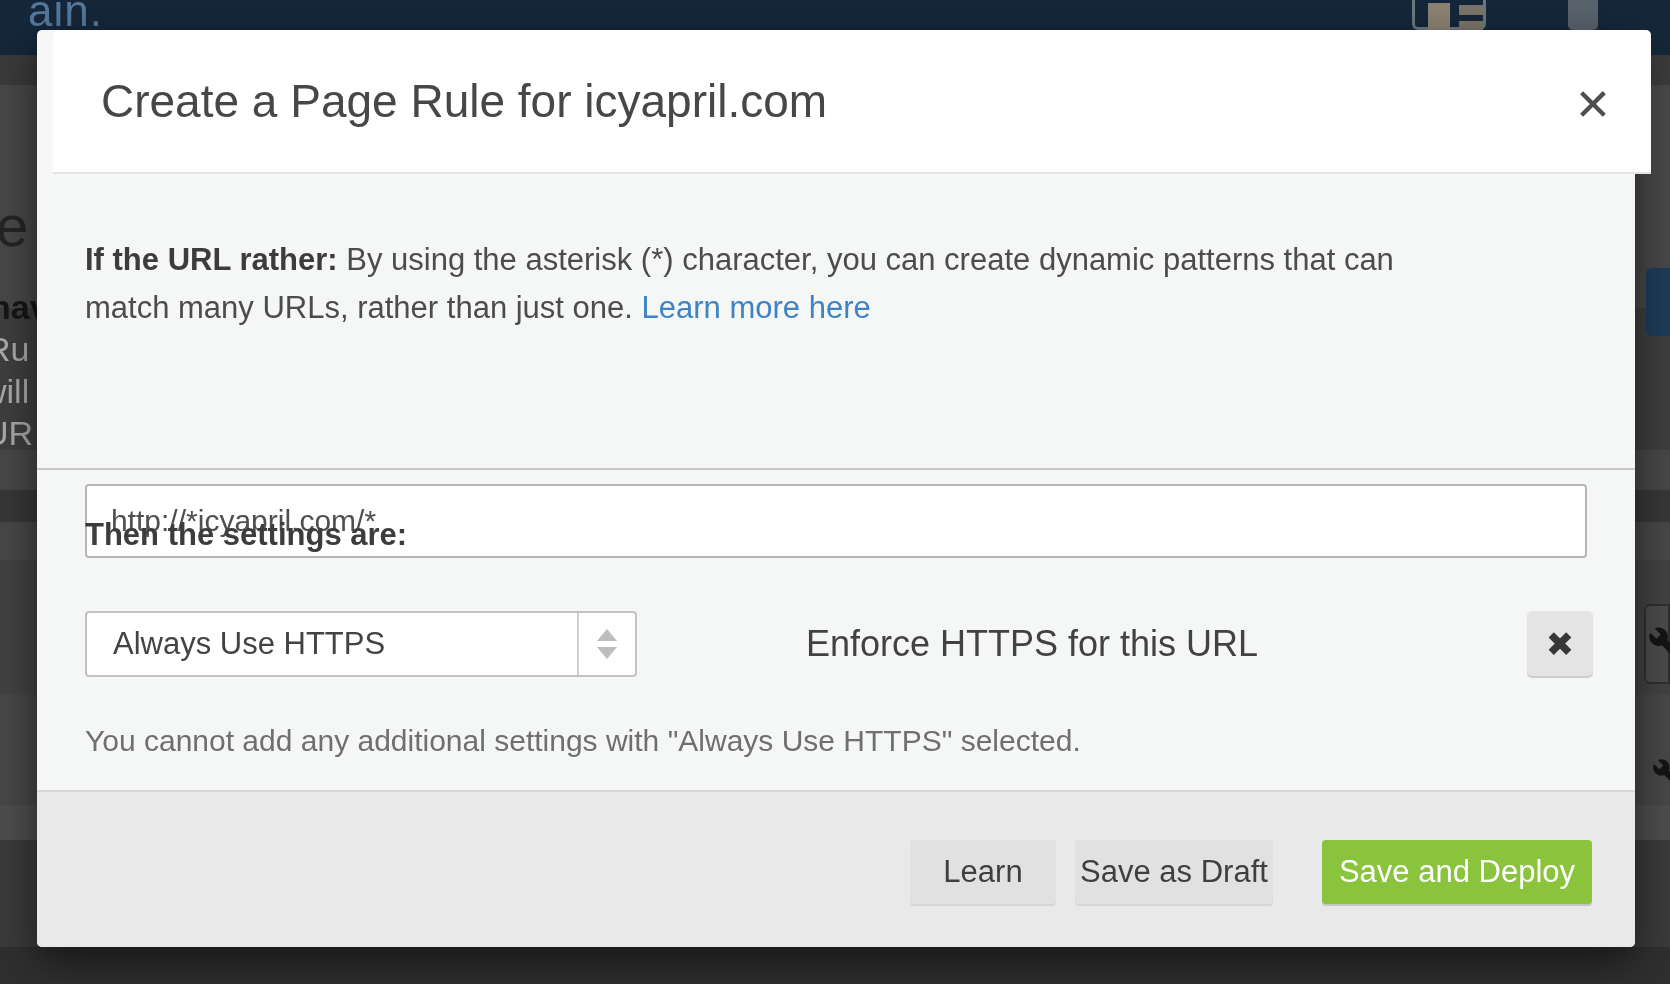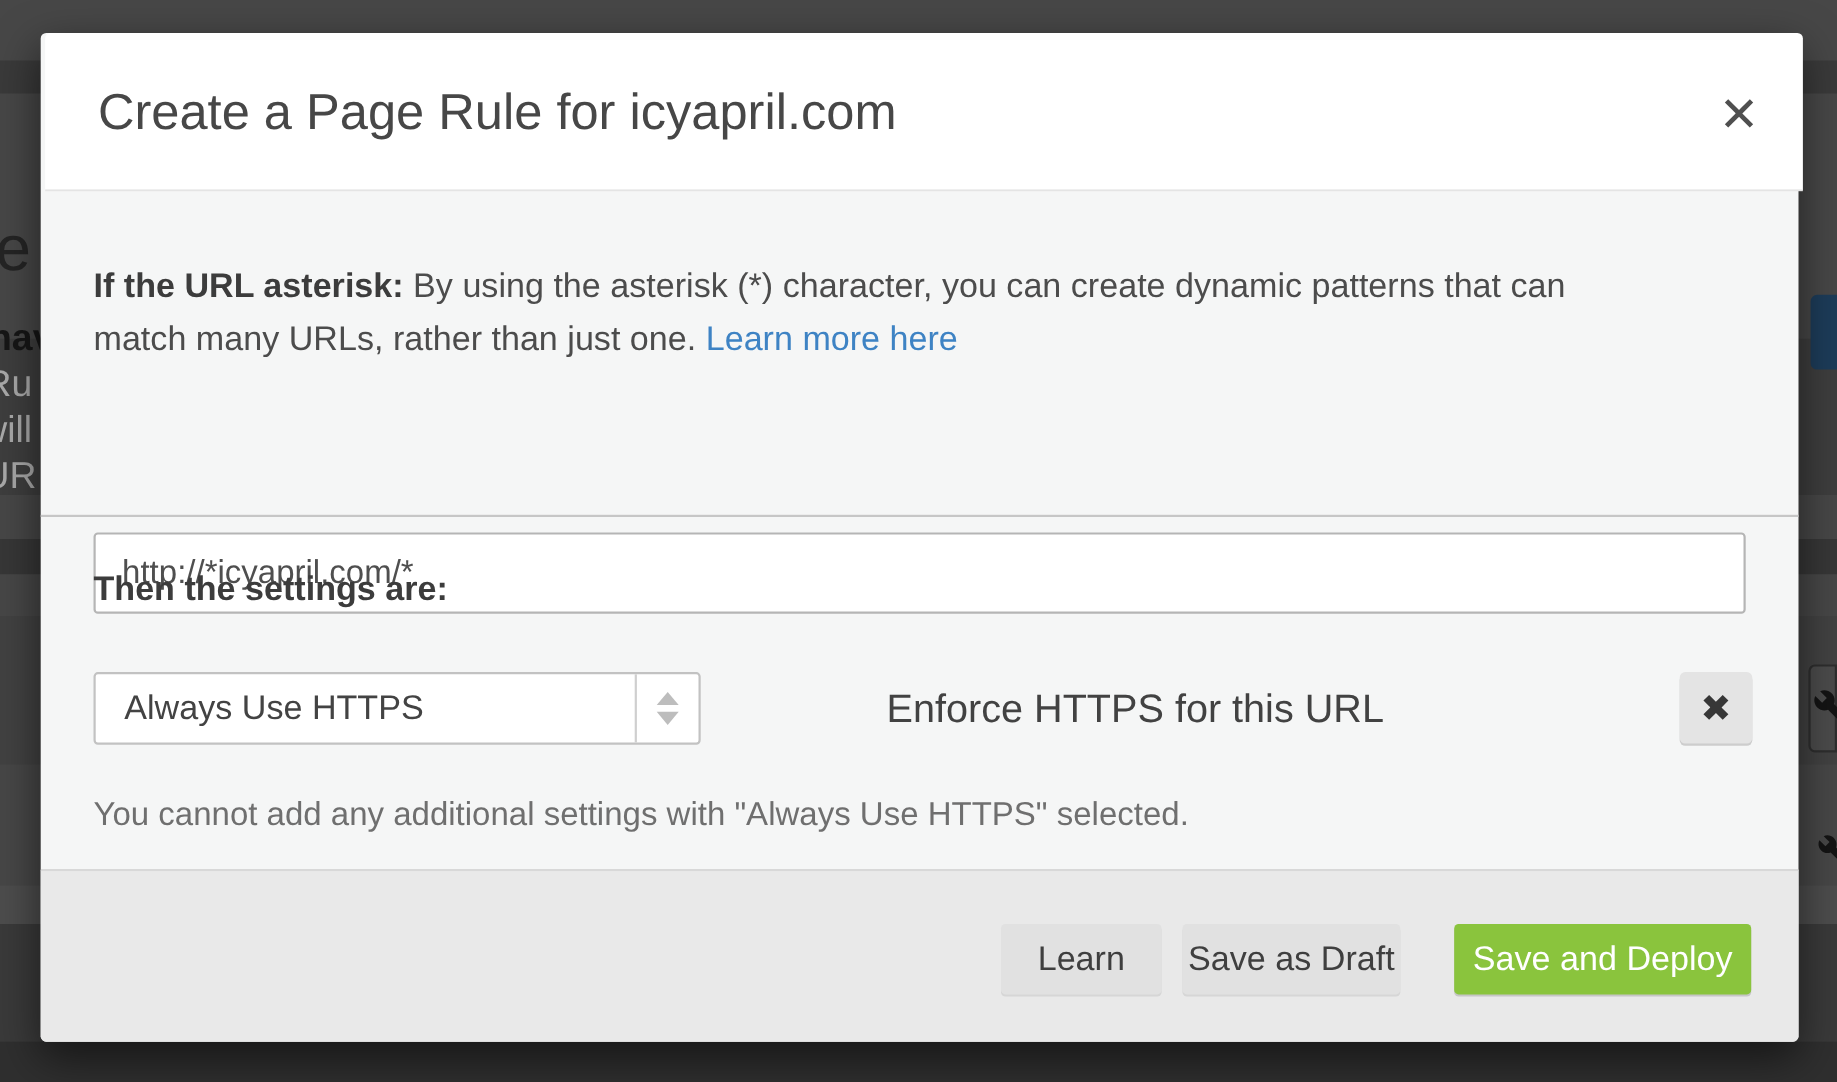--- a/index.html
+++ b/index.html
@@ -30,21 +30,21 @@
   .frag-will { left:-18px; top:372px; font-size:34px; color:#a9a9a9; }
   .frag-ur { left:-16px; top:414px; font-size:34px; color:#a9a9a9; }
   .bd-blue-btn { position:absolute; left:1646px; top:268px; width:24px; height:68px; background:#1d3c59; border-radius:6px 0 0 6px; }
   .bd-wrench-btn { position:absolute; left:1644px; top:604px; width:26px; height:80px; background:#4b4b4b; border:2px solid #2e2e2e; border-radius:6px 0 0 6px; }
   .wrench-svg { position:absolute; }
   .w1 { left:1648px; top:626px; }
   .w2 { left:1652px; top:758px; }
 
   
   .modal { position:absolute; left:37px; top:30px; width:1598px; height:917px; background:#f5f6f6; border-radius:5px; box-shadow:0 14px 40px rgba(0,0,0,0.55); }
-  .m-titlebar { position:absolute; left:4px; top:0; width:1598px; height:144px; background:#ffffff; border-bottom:2px solid #e4e4e4; border-radius:5px 5px 0 0; }
+  .m-titlebar { position:absolute; left:16px; top:0; width:1598px; height:144px; background:#ffffff; border-bottom:2px solid #e4e4e4; border-radius:5px 5px 0 0; }
   .m-title { position:absolute; left:48px; top:0; height:142px; display:flex; align-items:center; font-size:46px; color:#474747; }
   .m-close { position:absolute; right:30px; top:46px; width:56px; height:56px; display:flex; align-items:center; justify-content:center; font-size:44px; color:#4f4f4f; cursor:pointer; }
 
   .m-section1 { position:absolute; left:0; top:146px; width:1598px; height:292px; }
   .m-para { position:absolute; left:48px; top:60px; width:1390px; font-size:31px; line-height:48px; color:#4c4c4c; }
   .m-para b { color:#3c3c3c; }
   .m-para a { color:#3e83c4; text-decoration:none; }
   .m-url-input { position:absolute; left:48px; top:308px; width:1502px; height:74px; background:#fff; border:2px solid #b5b5b5; border-radius:4px; font-size:30px; color:#4f4f4f; padding:0 24px; font-family:"Liberation Sans","DejaVu Sans",sans-serif; }
 
   .m-divider { position:absolute; left:0; top:438px; width:1598px; height:2px; background:#c6c6c6; }
@@ -87,33 +87,42 @@
   <div class="bd-blue-btn"></div>
 
   <div class="bd-wrench-btn"></div>
   <svg class="wrench-svg w1" width="34" height="34" viewBox="0 0 24 24">
       <path fill="#141414" d="M22.7 19l-9.1-9.1c.9-2.3.4-5-1.5-6.9-2-2-5-2.4-7.4-1.3L9 6 6 9 1.6 4.7C.4 7.1.9 10.1 2.9 12.1c1.9 1.9 4.6 2.4 6.9 1.5l9.1 9.1c.4.4 1 .4 1.4 0l2.3-2.3c.5-.4.5-1.1.1-1.4z"></path>
     </svg>
   <svg class="wrench-svg w2" width="30" height="30" viewBox="0 0 24 24">
       <path fill="#141414" d="M22.7 19l-9.1-9.1c.9-2.3.4-5-1.5-6.9-2-2-5-2.4-7.4-1.3L9 6 6 9 1.6 4.7C.4 7.1.9 10.1 2.9 12.1c1.9 1.9 4.6 2.4 6.9 1.5l9.1 9.1c.4.4 1 .4 1.4 0l2.3-2.3c.5-.4.5-1.1.1-1.4z"></path>
     </svg>
 
+  <div class="bd-header">
+    <div class="bd-header-text">ain.</div>
+    <div class="bd-hicon1">
+      <div class="blk"></div>
+        <div class="bar1"></div>
+        <div class="bar2"></div>
+    </div>
+    <div class="bd-hicon2"></div>
+  </div>
 
   <div class="bd-bottom"></div>
 </div>
 
 <div class="modal">
 
   <div class="m-titlebar">
     <div class="m-title">Create a Page Rule for icyapril.com</div>
     <div class="m-close">✕</div>
   </div>
 
   <div class="m-section1">
-    <p class="m-para"><b>If the URL asterisk:</b><span> By using the asterisk (*) character, you can create dynamic patterns that can match many URLs, rather than just one. </span><a href="#" style="color: rgb(62, 131, 196);">Learn more here</a></p>
+    <p class="m-para"><b>If the URL rather:</b><span> By using the asterisk (*) character, you can create dynamic patterns that can match many URLs, rather than just one. </span><a href="#" style="color: rgb(62, 131, 196);">Learn more here</a></p>
     <input class="m-url-input" type="text" value="http://*icyapril.com/*" style="">
   </div>
 
   <div class="m-divider"></div>
 
   <div class="m-section2">
     <div class="m-heading2">Then the settings are:</div>
 
     <div class="m-select">
       <div class="m-select-text">Always Use HTTPS</div>

